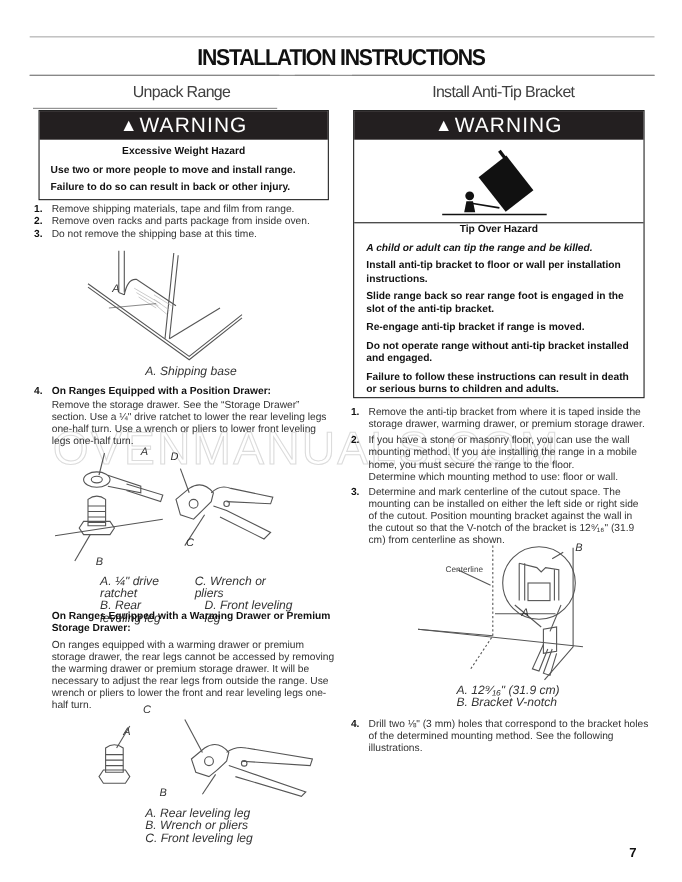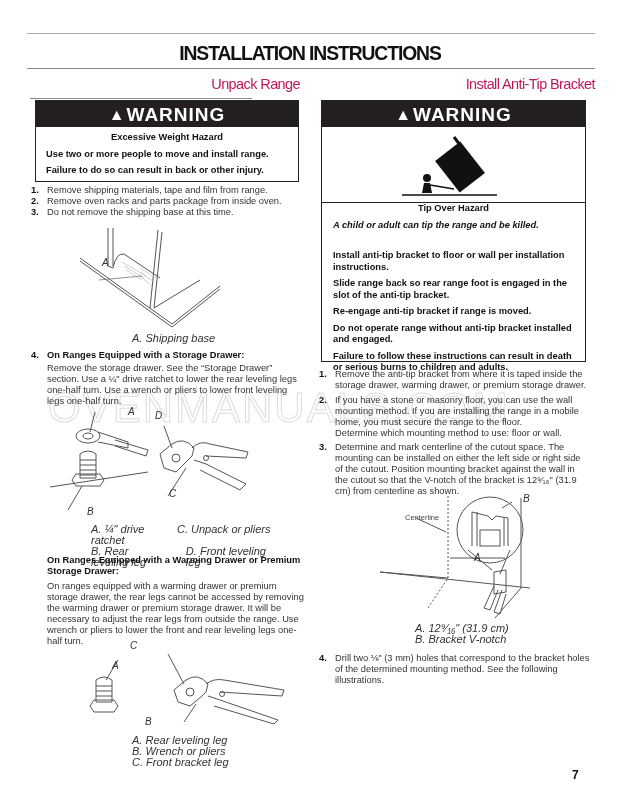--- a/index.html
+++ b/index.html
@@ -1,23 +1,23 @@
 <!DOCTYPE html>
 <html><head>
 <meta charset="utf-8">
 <style>
   html, body { margin:0; padding:0; background:#fff; }
   body { width:620px; height:802px; position:relative; overflow:hidden;
          font-family:"Liberation Sans", sans-serif; color:#222; }
   .rule { position:absolute; height:1px; background:#999; }
   .page-title { position:absolute; left:0; width:620px; top:41px; text-align:center;
     font-size:21px; font-weight:bold; letter-spacing:-1.2px; color:#111; transform:scaleX(0.92); }
-  .sec-title { position:absolute; text-align:right; font-size:14.5px; color:#be185d; letter-spacing:-0.6px; }
+  .sec-title { position:absolute; text-align:center; font-size:14.5px; color:#404040; letter-spacing:-0.6px; }
   .warn { position:absolute; border:1.5px solid #222; background:#fff; }
-  .warn-head { background:#231f20; color:#fff; text-align:center; font-weight:bold;
+  .warn-head { background:#231f20; color:#fff; text-align:center; font-weight:normal;
     font-size:19px; letter-spacing:1px; height:26px; line-height:27px; }
   .warn-head .tri { display:inline-block; font-size:16px; vertical-align:1px; margin-right:1px; }
   .wtxt { font-size:9.3px; font-weight:bold; color:#111; line-height:11.5px; }
   .ctr { text-align:center; }
   .steps { position:absolute; font-size:9.3px; line-height:11px; color:#333; }
   .step { position:relative; padding-left:16px; }
   .step .n { position:absolute; left:0; top:0; font-weight:bold; color:#111; }
   .bold { font-weight:bold; color:#111; }
   .cap { position:absolute; font-size:11px; font-style:italic; color:#333; line-height:11px; }
   .lbl { position:absolute; font-size:10px; font-style:italic; color:#333; }
@@ -70,21 +70,21 @@
     <path d="M22 34 L46 48 M24 38 L44 50 M26 42 L42 52 M40 40 L56 50 M40 44 L54 54 M40 48 L52 58"></path>
   </g>
   <path d="M-1 52 L42 48" stroke="#666" stroke-width="0.7"></path>
 </svg>
 <div class="lbl" style="left:102px;top:257px;">A</div>
 <div class="cap" style="left:132px;top:333px;">A. Shipping base</div>
 
 <div class="steps" style="left:31px;top:350px;width:272px;">
   <div class="step">
     <span class="n">4.</span>
-    <div class="bold" style="margin-bottom:2px;">On Ranges Equipped with a Storage Drawer:</div>
+    <div class="bold" style="margin-bottom:2px;">On Ranges Equipped with a Position Drawer:</div>
     <div>Remove the storage drawer. See the “Storage Drawer” section. Use a ¼" drive ratchet to lower the rear leveling legs one-half turn. Use a wrench or pliers to lower front leveling legs one-half turn.</div>
   </div>
 </div>
 
 <svg style="left:60px;top:412px;" width="190" height="100" viewBox="0 0 190 100">
   <g fill="none" stroke="#555" stroke-width="1">
     <ellipse cx="28" cy="24" rx="12" ry="7"></ellipse>
     <ellipse cx="28" cy="24" rx="5" ry="3"></ellipse>
     <path d="M38 20 L68 30 L68 36 L38 30"></path>
     <path d="M55 28 L88 38 L86 44 L55 34"></path>
@@ -103,21 +103,21 @@
     <path d="M126 56 L108 84"></path>
   </g>
 </svg>
 <div class="lbl" style="left:128px;top:406px;">A</div>
 <div class="lbl" style="left:155px;top:410px;">D</div>
 <div class="lbl" style="left:169px;top:488px;">C</div>
 <div class="lbl" style="left:87px;top:506px;">B</div>
 <div class="cap" style="left:91px;top:524px;width:180px;">
   <div style="display:flex;">
       <span style="width:86px;">A. ¼" drive ratchet</span>
-      <span>C. Unpack or pliers</span>
+      <span>C. Wrench or pliers</span>
     </div>
   <div style="display:flex;gap:20px;">
       <span style="width:86px;">B. Rear leveling leg</span>
       <span>D. Front leveling leg</span>
     </div>
 </div>
 
 <div class="steps" style="left:47px;top:555px;width:258px;">
   <div class="bold" style="margin-bottom:4px;">On Ranges Equipped with a Warming Drawer or Premium Storage Drawer:</div>
   <div>On ranges equipped with a warming drawer or premium storage drawer, the rear legs cannot be accessed by removing the warming drawer or premium storage drawer. It will be necessary to adjust the rear legs from outside the range. Use wrench or pliers to lower the front and rear leveling legs one-half turn.</div>
@@ -137,41 +137,41 @@
     <path d="M80 4 L96 34"></path>
     <path d="M108 54 L96 72"></path>
   </g>
 </svg>
 <div class="lbl" style="left:130px;top:640px;">C</div>
 <div class="lbl" style="left:112px;top:660px;">A</div>
 <div class="lbl" style="left:145px;top:716px;">B</div>
 <div class="cap" style="left:132px;top:735px;">
   <div>A. Rear leveling leg</div>
   <div>B. Wrench or pliers</div>
-  <div>C. Front bracket leg</div>
+  <div>C. Front leveling leg</div>
 </div>
 
 <div class="warn" style="left:321px;top:100px;width:263px;height:260px;">
   <div class="warn-head">
     <span class="tri">▲</span><span>WARNING</span>
   </div>
   <div style="position:relative;height:75px;border-bottom:1.5px solid #222;">
     <svg style="left:80px;top:6px;" width="100" height="65" viewBox="0 0 100 65">
       <rect x="42" y="14" width="32" height="40" fill="#111" transform="rotate(-38 58 34)"></rect>
       <path d="M52 4 L58 12" stroke="#111" stroke-width="3"></path>
       <line x1="0" y1="62" x2="95" y2="62" stroke="#111" stroke-width="1.5"></line>
       <circle cx="25" cy="45" r="4" fill="#111"></circle>
       <path d="M22 50 L28 50 L30 60 L20 60 Z" fill="#111"></path>
       <path d="M28 52 L52 56" stroke="#111" stroke-width="1.5"></path>
     </svg>
   </div>
   <div class="wtxt ctr" style="margin-top:0;">Tip Over Hazard</div>
   <div style="padding:0 10px 0 11px;">
     <div class="wtxt" style="margin-top:5px;font-style:italic;">A child or adult can tip the range and be killed.</div>
-    <div class="wtxt" style="margin-top:19px;">Install anti-tip bracket to floor or wall per installation instructions.</div>
+    <div class="wtxt" style="margin-top:5px;">Install anti-tip bracket to floor or wall per installation instructions.</div>
     <div class="wtxt" style="margin-top:5px;">Slide range back so rear range foot is engaged in the slot of the anti-tip bracket.</div>
     <div class="wtxt" style="margin-top:5px;">Re-engage anti-tip bracket if range is moved.</div>
     <div class="wtxt" style="margin-top:5px;">Do not operate range without anti-tip bracket installed and engaged.</div>
     <div class="wtxt" style="margin-top:5px;">Failure to follow these instructions can result in death or serious burns to children and adults.</div>
   </div>
 </div>
 
 <div class="steps" style="left:319px;top:369px;width:270px;">
   <div class="step" style="margin-bottom:3px;"><span class="n">1.</span><span>Remove the anti-tip bracket from where it is taped inside the storage drawer, warming drawer, or premium storage drawer.</span></div>
   <div class="step" style="margin-bottom:3px;">

